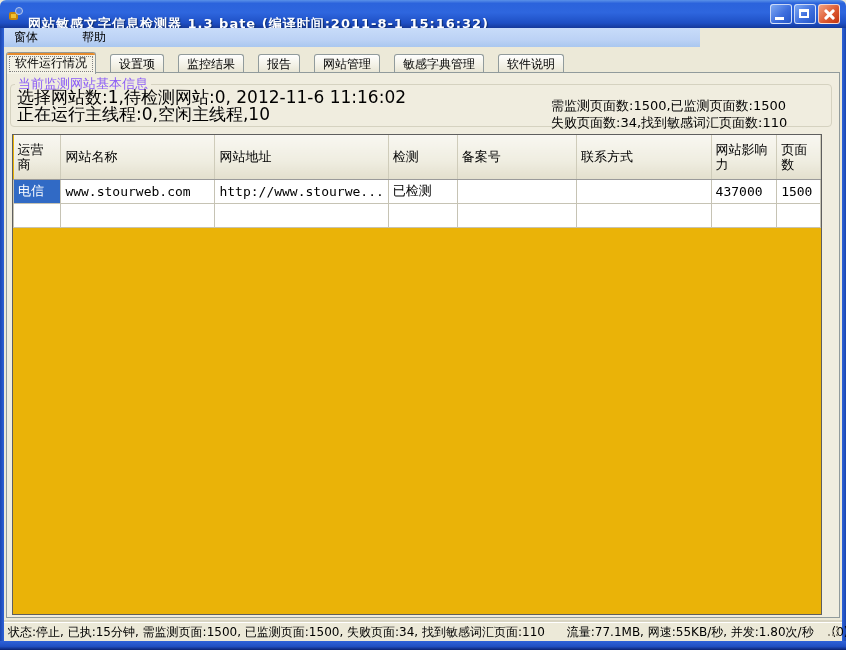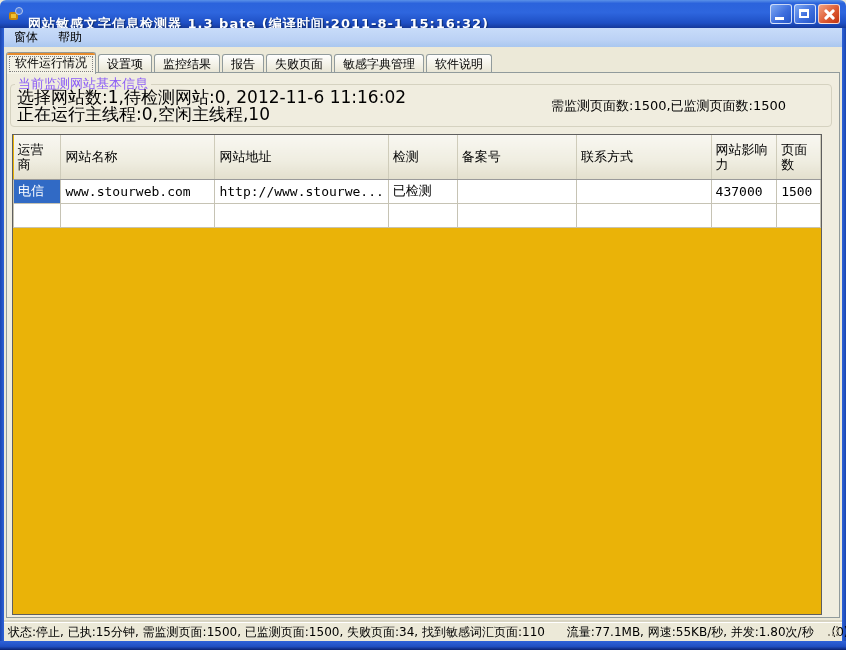--- a/index.html
+++ b/index.html
@@ -34,27 +34,27 @@
   .glyph-close::before{transform:rotate(45deg);}
   .glyph-close::after{transform:rotate(-45deg);}
   
   .border-left,.border-right{position:absolute;top:28px;bottom:0;width:4px;background:linear-gradient(90deg,#1A46B0,#2E62D8);}
   .border-left{left:0;}
   .border-right{right:0;background:linear-gradient(90deg,#2E62D8,#1A46B0);}
   .border-bottom{position:absolute;left:0;right:0;bottom:0;height:9px;
     background:linear-gradient(180deg,#2E62D8 0%,#1F4FC2 60%,#0A2270 100%);}
   
   .menubar{
-    position:absolute;left:4px;top:28px;width:838px;height:19px;
+    position:absolute;left:4px;top:28px;width:696px;height:19px;
     background:linear-gradient(180deg,#C8DCF9 0%,#BCD2F5 60%,#A9C7EF 100%);
-    display:flex;align-items:center;font-size:12px;
+    display:flex;align-items:center;font-size:12px;gap:24px;
   }
   .menu-item{padding:1px 10px;cursor:default;}
   
-  .tabstrip{position:absolute;left:6px;top:51px;height:22px;display:flex;align-items:flex-end;gap:2px;}
+  .tabstrip{position:absolute;left:6px;top:51px;height:22px;display:flex;align-items:flex-end;gap:14px;}
   .tab{
     position:relative;height:18px;line-height:18px;padding:0 8px;font-size:12px;
     background:linear-gradient(180deg,#FEFEFE 0%,#F2F0E4 60%,#E6E3D2 100%);
     border:1px solid #919B9C;border-bottom:none;border-radius:3px 3px 0 0;cursor:pointer;white-space:nowrap;
   }
   .tab.active{height:21px;line-height:21px;margin-bottom:-1px;background:#F4F2E6;z-index:2;}
   .tab.active::before{content:"";position:absolute;top:0;left:0;right:0;height:2px;background:#E68B2C;border-radius:2px 2px 0 0;}
   .tab.active::after{content:"";position:absolute;left:2px;right:2px;top:3px;bottom:2px;border:1px dotted #808080;}
   
   .tabpage{
@@ -141,36 +141,37 @@
   <div class="menubar">
     <span class="menu-item">窗体</span>
     <span class="menu-item">帮助</span>
   </div>
 
   <div class="tabstrip">
     <span class="tab active">软件运行情况</span>
     <span class="tab">设置项</span>
     <span class="tab">监控结果</span>
     <span class="tab">报告</span>
-    <span class="tab">失败页面</span>
+    <span class="tab">网站管理</span>
     <span class="tab">敏感字典管理</span>
     <span class="tab">软件说明</span>
   </div>
 
   <div class="tabpage">
 
     <fieldset class="groupbox">
       <legend>当前监测网站基本信息</legend>
       <div class="info-lines">
         <div>选择网站数:1,待检测网站:0, 2012-11-6  11:16:02</div>
         <div>正在运行主线程:0,空闲主线程,10</div>
       </div>
       <button class="start-btn">启动</button>
       <div class="stats-lines">
         <div>需监测页面数:1500,已监测页面数:1500</div>
+        <div>失败页面数:34,找到敏感词汇页面数:110</div>
       </div>
     </fieldset>
 
     <div class="grid">
       <table class="grid-table">
         <colgroup>
           <col style="width:48px">
             <col style="width:155px">
             <col style="width:155px">
             <col style="width:70px">

